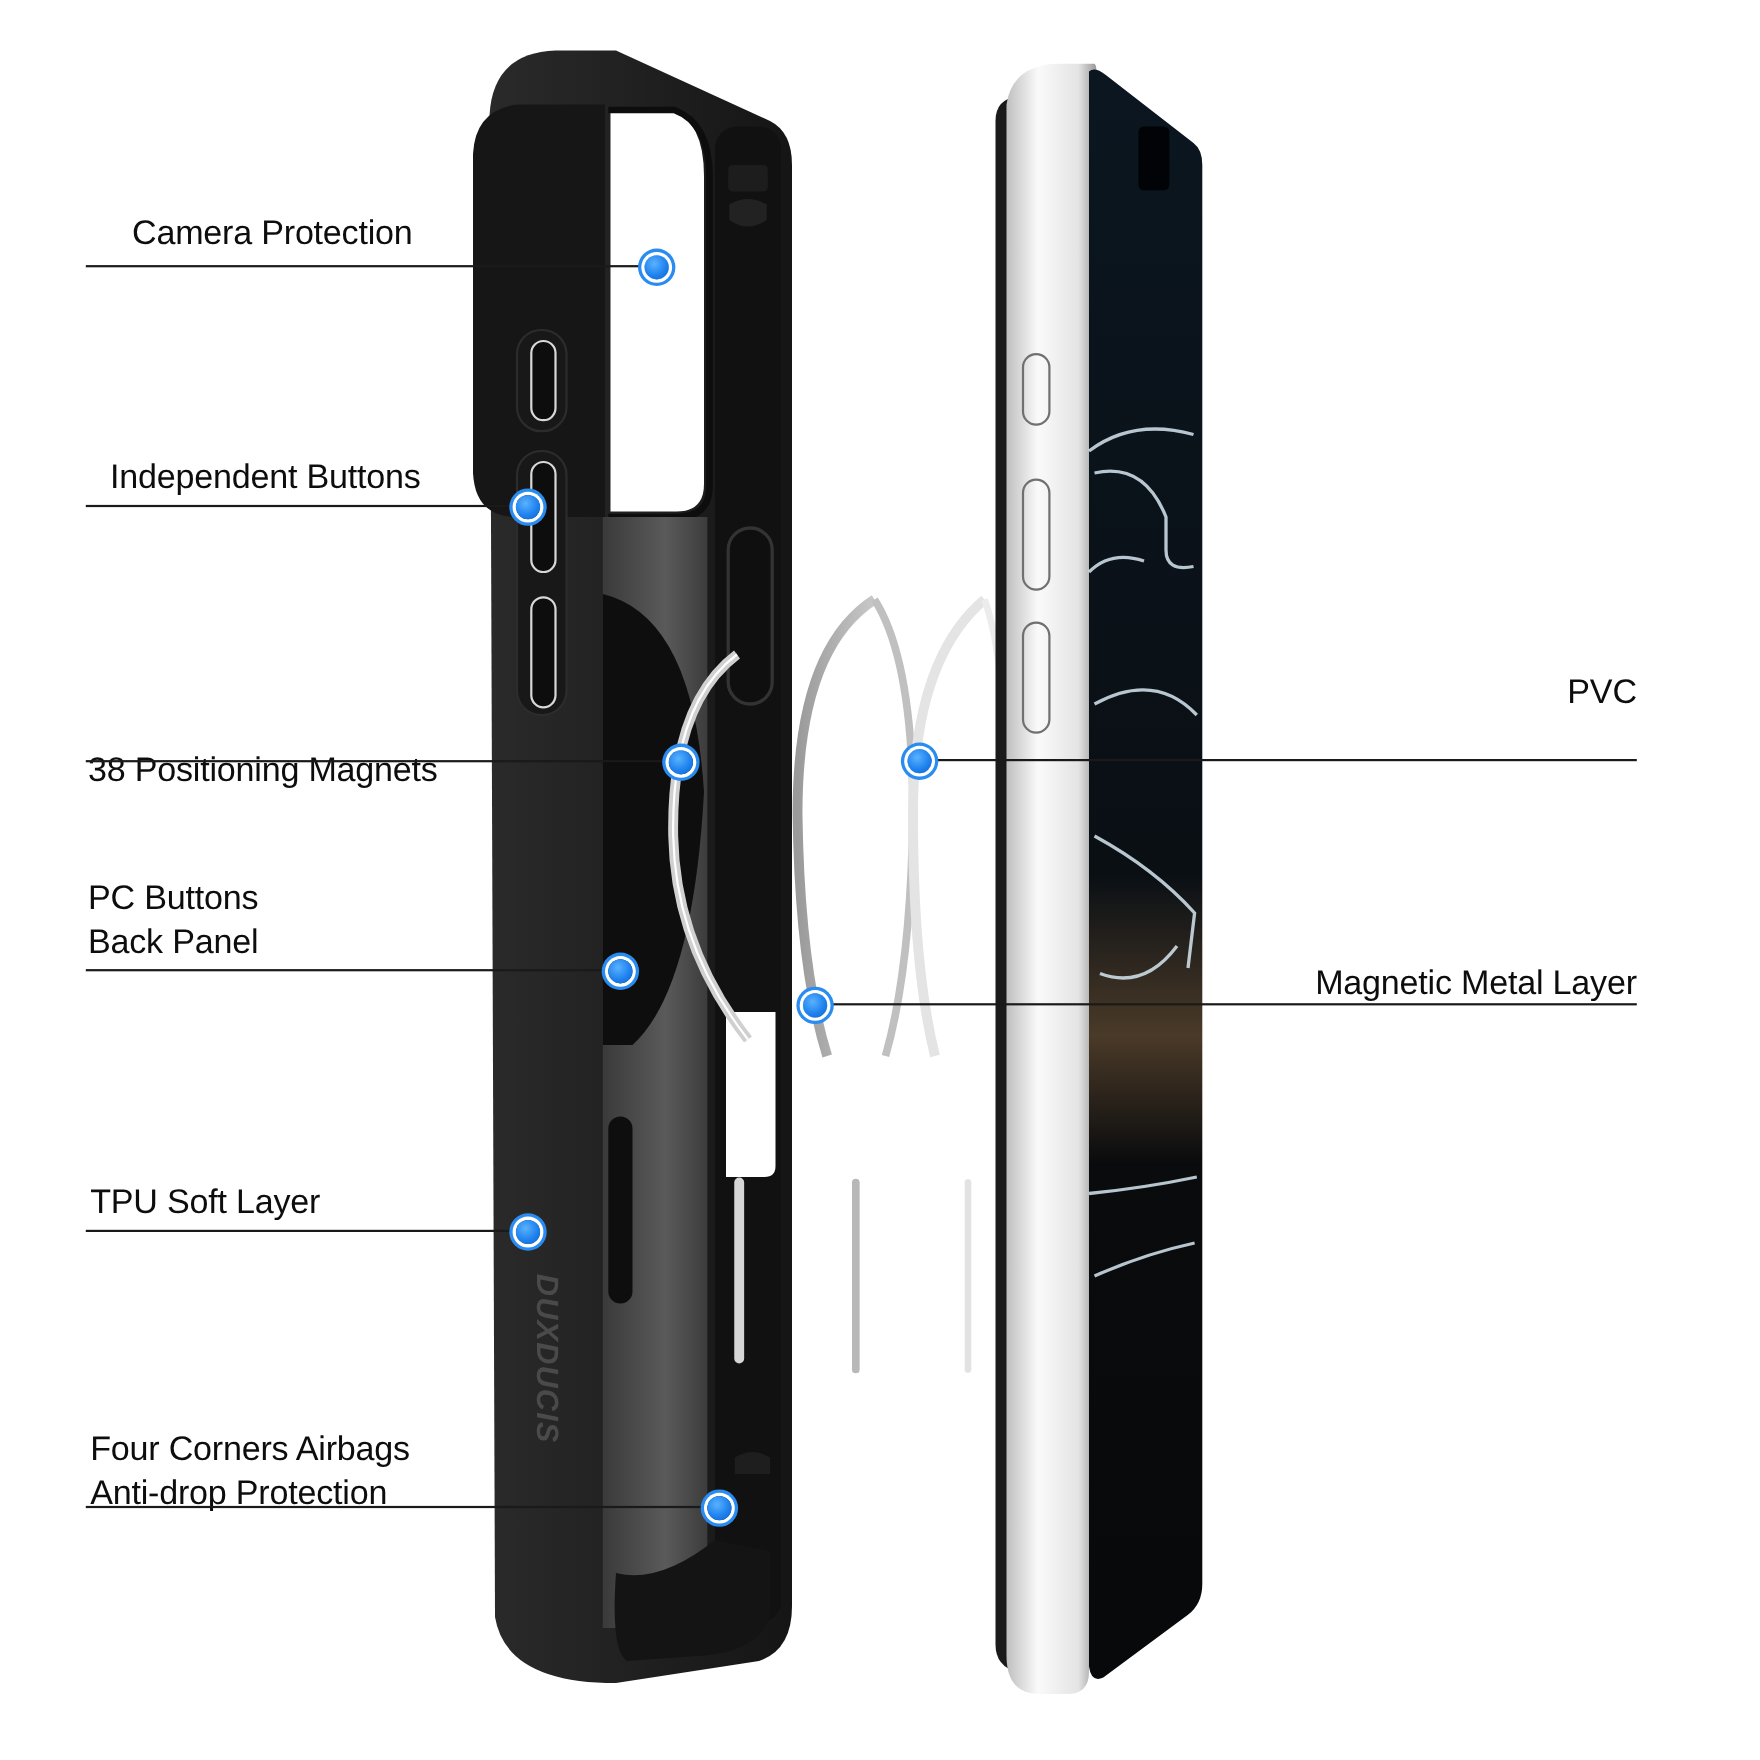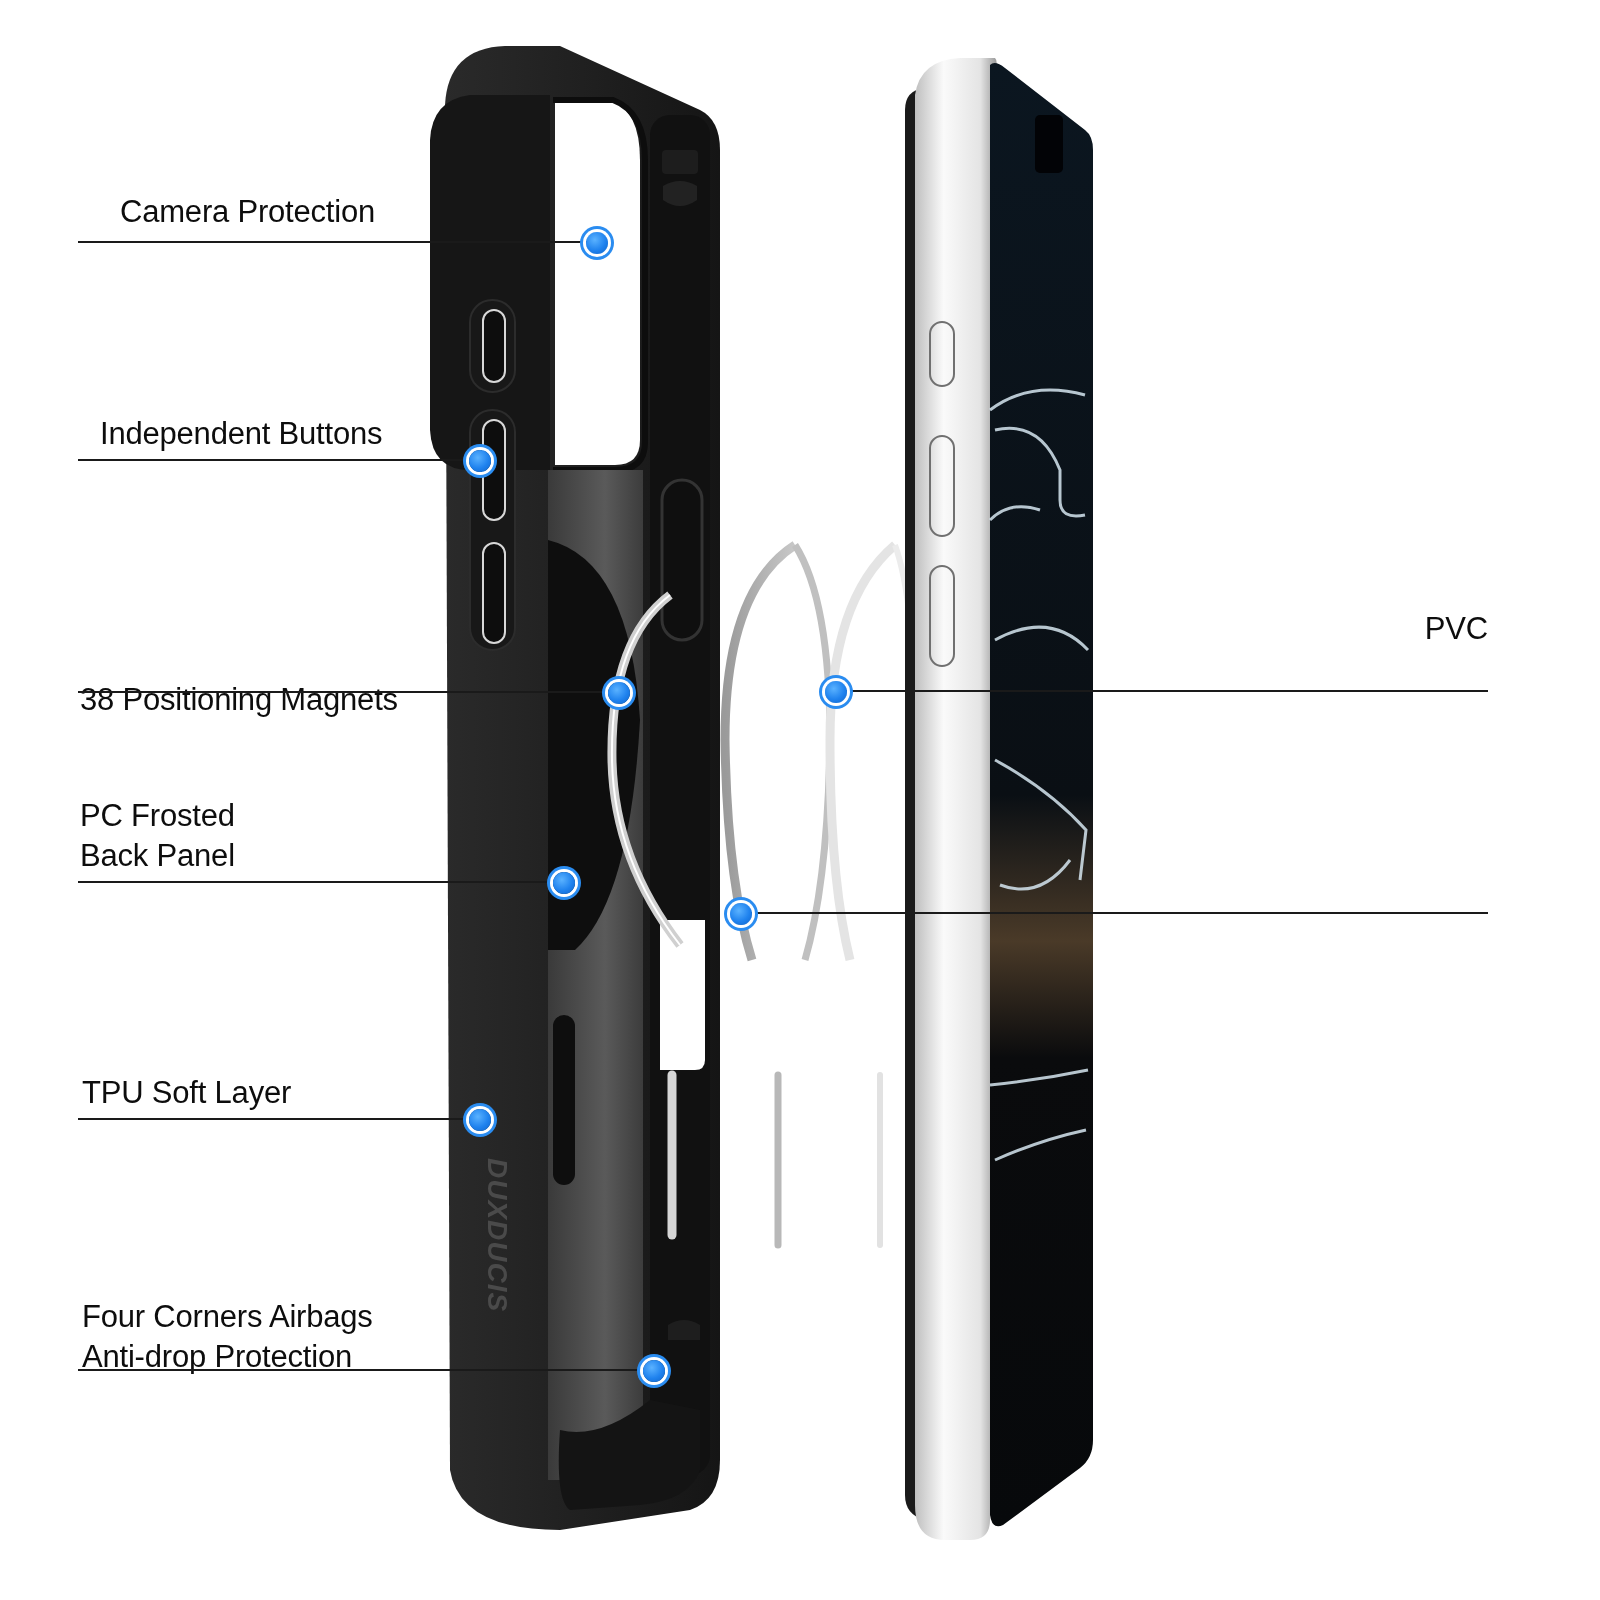--- a/index.html
+++ b/index.html
@@ -144,21 +144,21 @@
   <div class="leader" style="left:78px; top:459px; width:402px;"></div>
   <div class="dot" style="left:480px; top:461px;"></div>
 
   <div class="label" style="left:80px; top:644px;margin-top:36px;">
     <span>38 Positioning Magnets</span>
   </div>
   <div class="leader" style="left:78px; top:691px; width:540px;"></div>
   <div class="dot" style="left:619px; top:693px;"></div>
 
   <div class="label" style="left:80px; top:796px;">
-    <div>PC Frosted</div>
+    <div>PC Buttons</div>
     <div>Back Panel</div>
   </div>
   <div class="leader" style="left:78px; top:881px; width:486px;"></div>
   <div class="dot" style="left:564px; top:883px;"></div>
 
   <div class="label" style="left:82px; top:1073px;">
     <span>TPU Soft Layer</span>
   </div>
   <div class="leader" style="left:78px; top:1118px; width:402px;"></div>
   <div class="dot" style="left:480px; top:1120px;"></div>
@@ -169,16 +169,19 @@
   </div>
   <div class="leader" style="left:78px; top:1369px; width:576px;"></div>
   <div class="dot" style="left:654px; top:1371px;"></div>
 
   <div class="label right" style="right:112px; top:597px; width:400px;">
     <div>PVC</div>
   </div>
   <div class="leader" style="left:836px; top:690px; width:652px;"></div>
   <div class="dot" style="left:836px; top:692px;"></div>
 
+  <div class="label right" style="right:112px; top:862px; width:400px;">
+    <span>Magnetic Metal Layer</span>
+  </div>
   <div class="leader" style="left:741px; top:912px; width:747px;"></div>
   <div class="dot" style="left:741px; top:914px;"></div>
 
 </div>
 
 </body></html>

